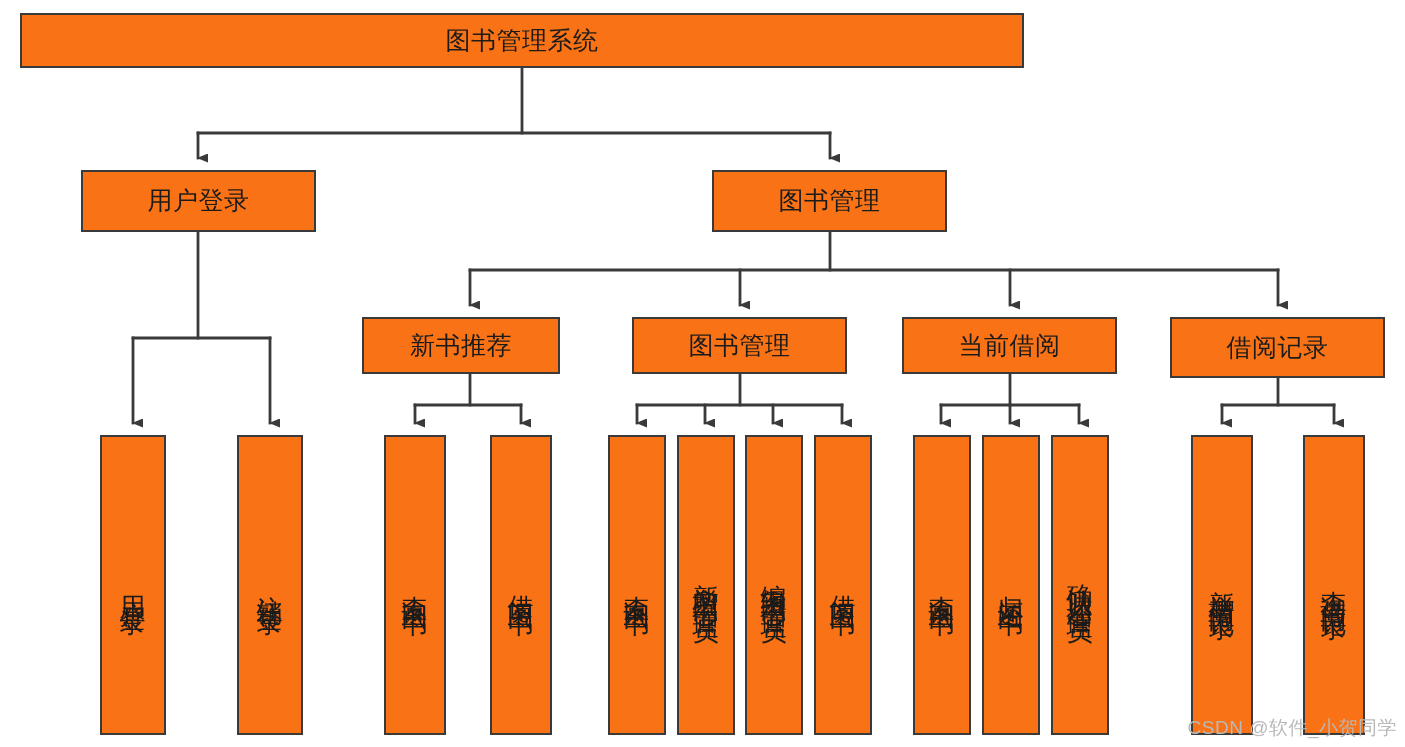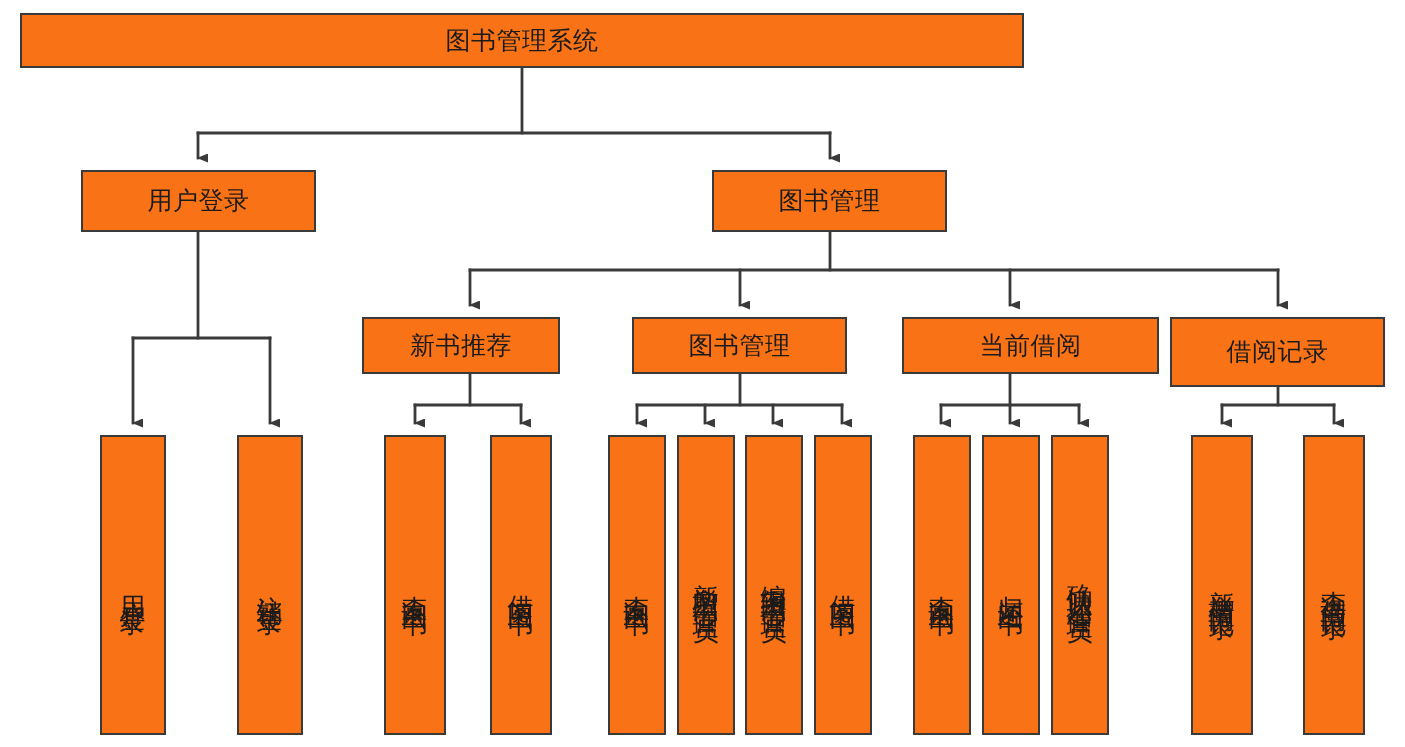--- a/index.html
+++ b/index.html
@@ -135,25 +135,25 @@
   </div>
 
   <div class="node horiz" style="left:362px; top:317px; width:198px; height:57px;">
     <span class="node-label">新书推荐</span>
   </div>
 
   <div class="node horiz" style="left:632px; top:317px; width:215px; height:57px;">
     <span class="node-label">图书管理</span>
   </div>
 
-  <div class="node horiz" style="left:902px; top:317px; width:257px; height:57px;">
+  <div class="node horiz" style="left:902px; top:317px; width:215px; height:57px;">
     <span class="node-label">当前借阅</span>
   </div>
 
-  <div class="node horiz" style="left:1170px; top:317px; width:215px; height:70px;">
+  <div class="node horiz" style="left:1170px; top:317px; width:215px; height:61px;">
     <span class="node-label">借阅记录</span>
   </div>
 
   <div class="node vert" style="left:100px; top:435px; width:66px; height:300px;">
     <span class="node-label">用户登录</span>
   </div>
 
   <div class="node vert" style="left:237px; top:435px; width:66px; height:300px;">
     <span class="node-label">注销登录</span>
   </div>
@@ -195,14 +195,15 @@
   </div>
 
   <div class="node vert" style="left:1191px; top:435px; width:62px; height:300px;">
     <span class="node-label">新增借阅记录</span>
   </div>
 
   <div class="node vert" style="left:1303px; top:435px; width:62px; height:300px;">
     <span class="node-label">查询借阅记录</span>
   </div>
 
+  <div id="watermark">CSDN @软件_小贺同学</div>
 
 </div>
 
 </body></html>

